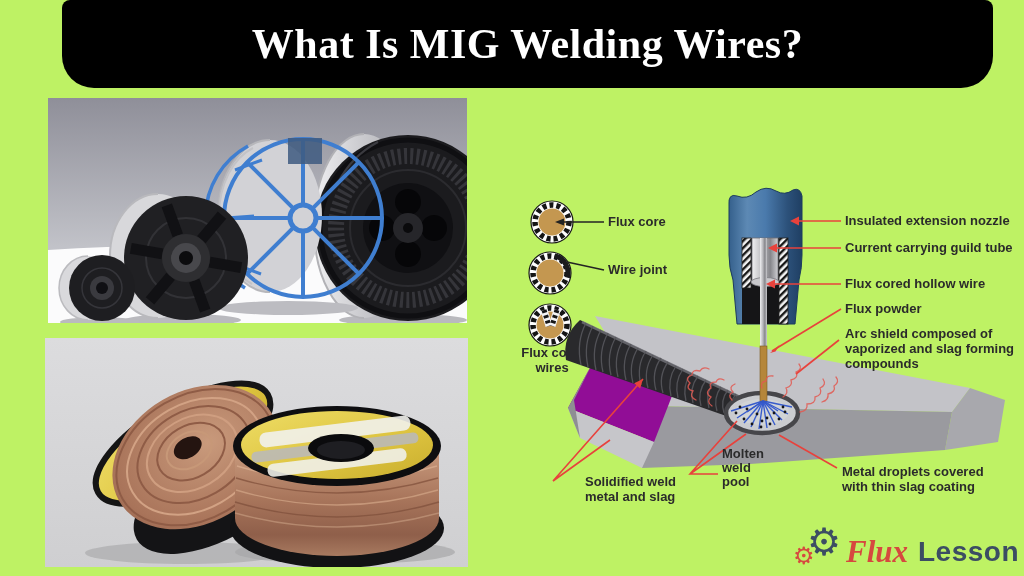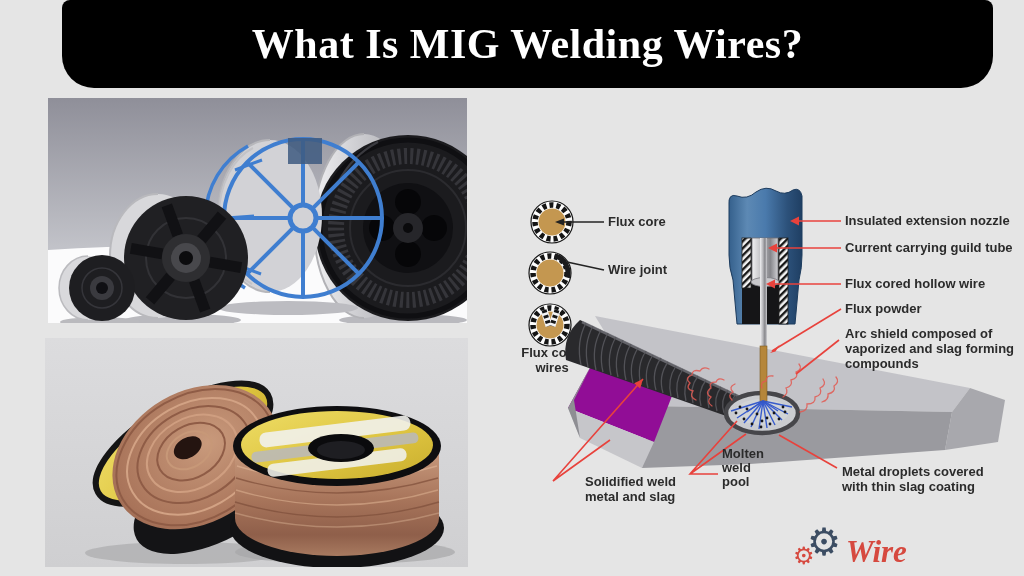--- a/index.html
+++ b/index.html
@@ -1,16 +1,16 @@
 <!DOCTYPE html>
 <html><head>
 <meta charset="utf-8">
 <style>
   html,body{margin:0;padding:0;background:#fff;}
-  .page{position:relative;width:1024px;height:576px;background:#e5e5e5;overflow:hidden;
+  .page{position:relative;width:1024px;height:576px;background:#bef264;overflow:hidden;
         font-family:"Liberation Sans",sans-serif;}
   .banner{position:absolute;left:62px;top:0;width:931px;height:88px;background:#000;
           border-radius:8px 8px 32px 32px;display:flex;align-items:center;justify-content:center;}
   .banner h1{margin:0;color:#fff;font-family:"Liberation Serif",serif;font-weight:bold;
              font-size:42px;letter-spacing:.5px;}
   figure{margin:0;position:absolute;text-align:right;}
   .photo-top{left:48px;top:98px;width:419px;height:225px;}
   .photo-bottom{left:45px;top:338px;width:423px;height:229px;}
   .diagram{left:500px;top:150px;width:524px;height:426px;}
   svg{display:block;}
@@ -358,16 +358,17 @@
           <tspan x="342">Metal droplets covered</tspan>
           <tspan x="342" dy="15">with thin slag coating</tspan>
         </text>
       </g>
     </svg>
   </figure>
 
   <div class="logo">
     <span class="gear-big">⚙</span>
     <span class="gear-small">⚙</span>
-    <span class="logo-mech">Wire</span>
+    <span class="logo-mech">Flux</span>
+    <span class="logo-lesson">Lesson</span>
   </div>
 
 </div>
 
 </body></html>

